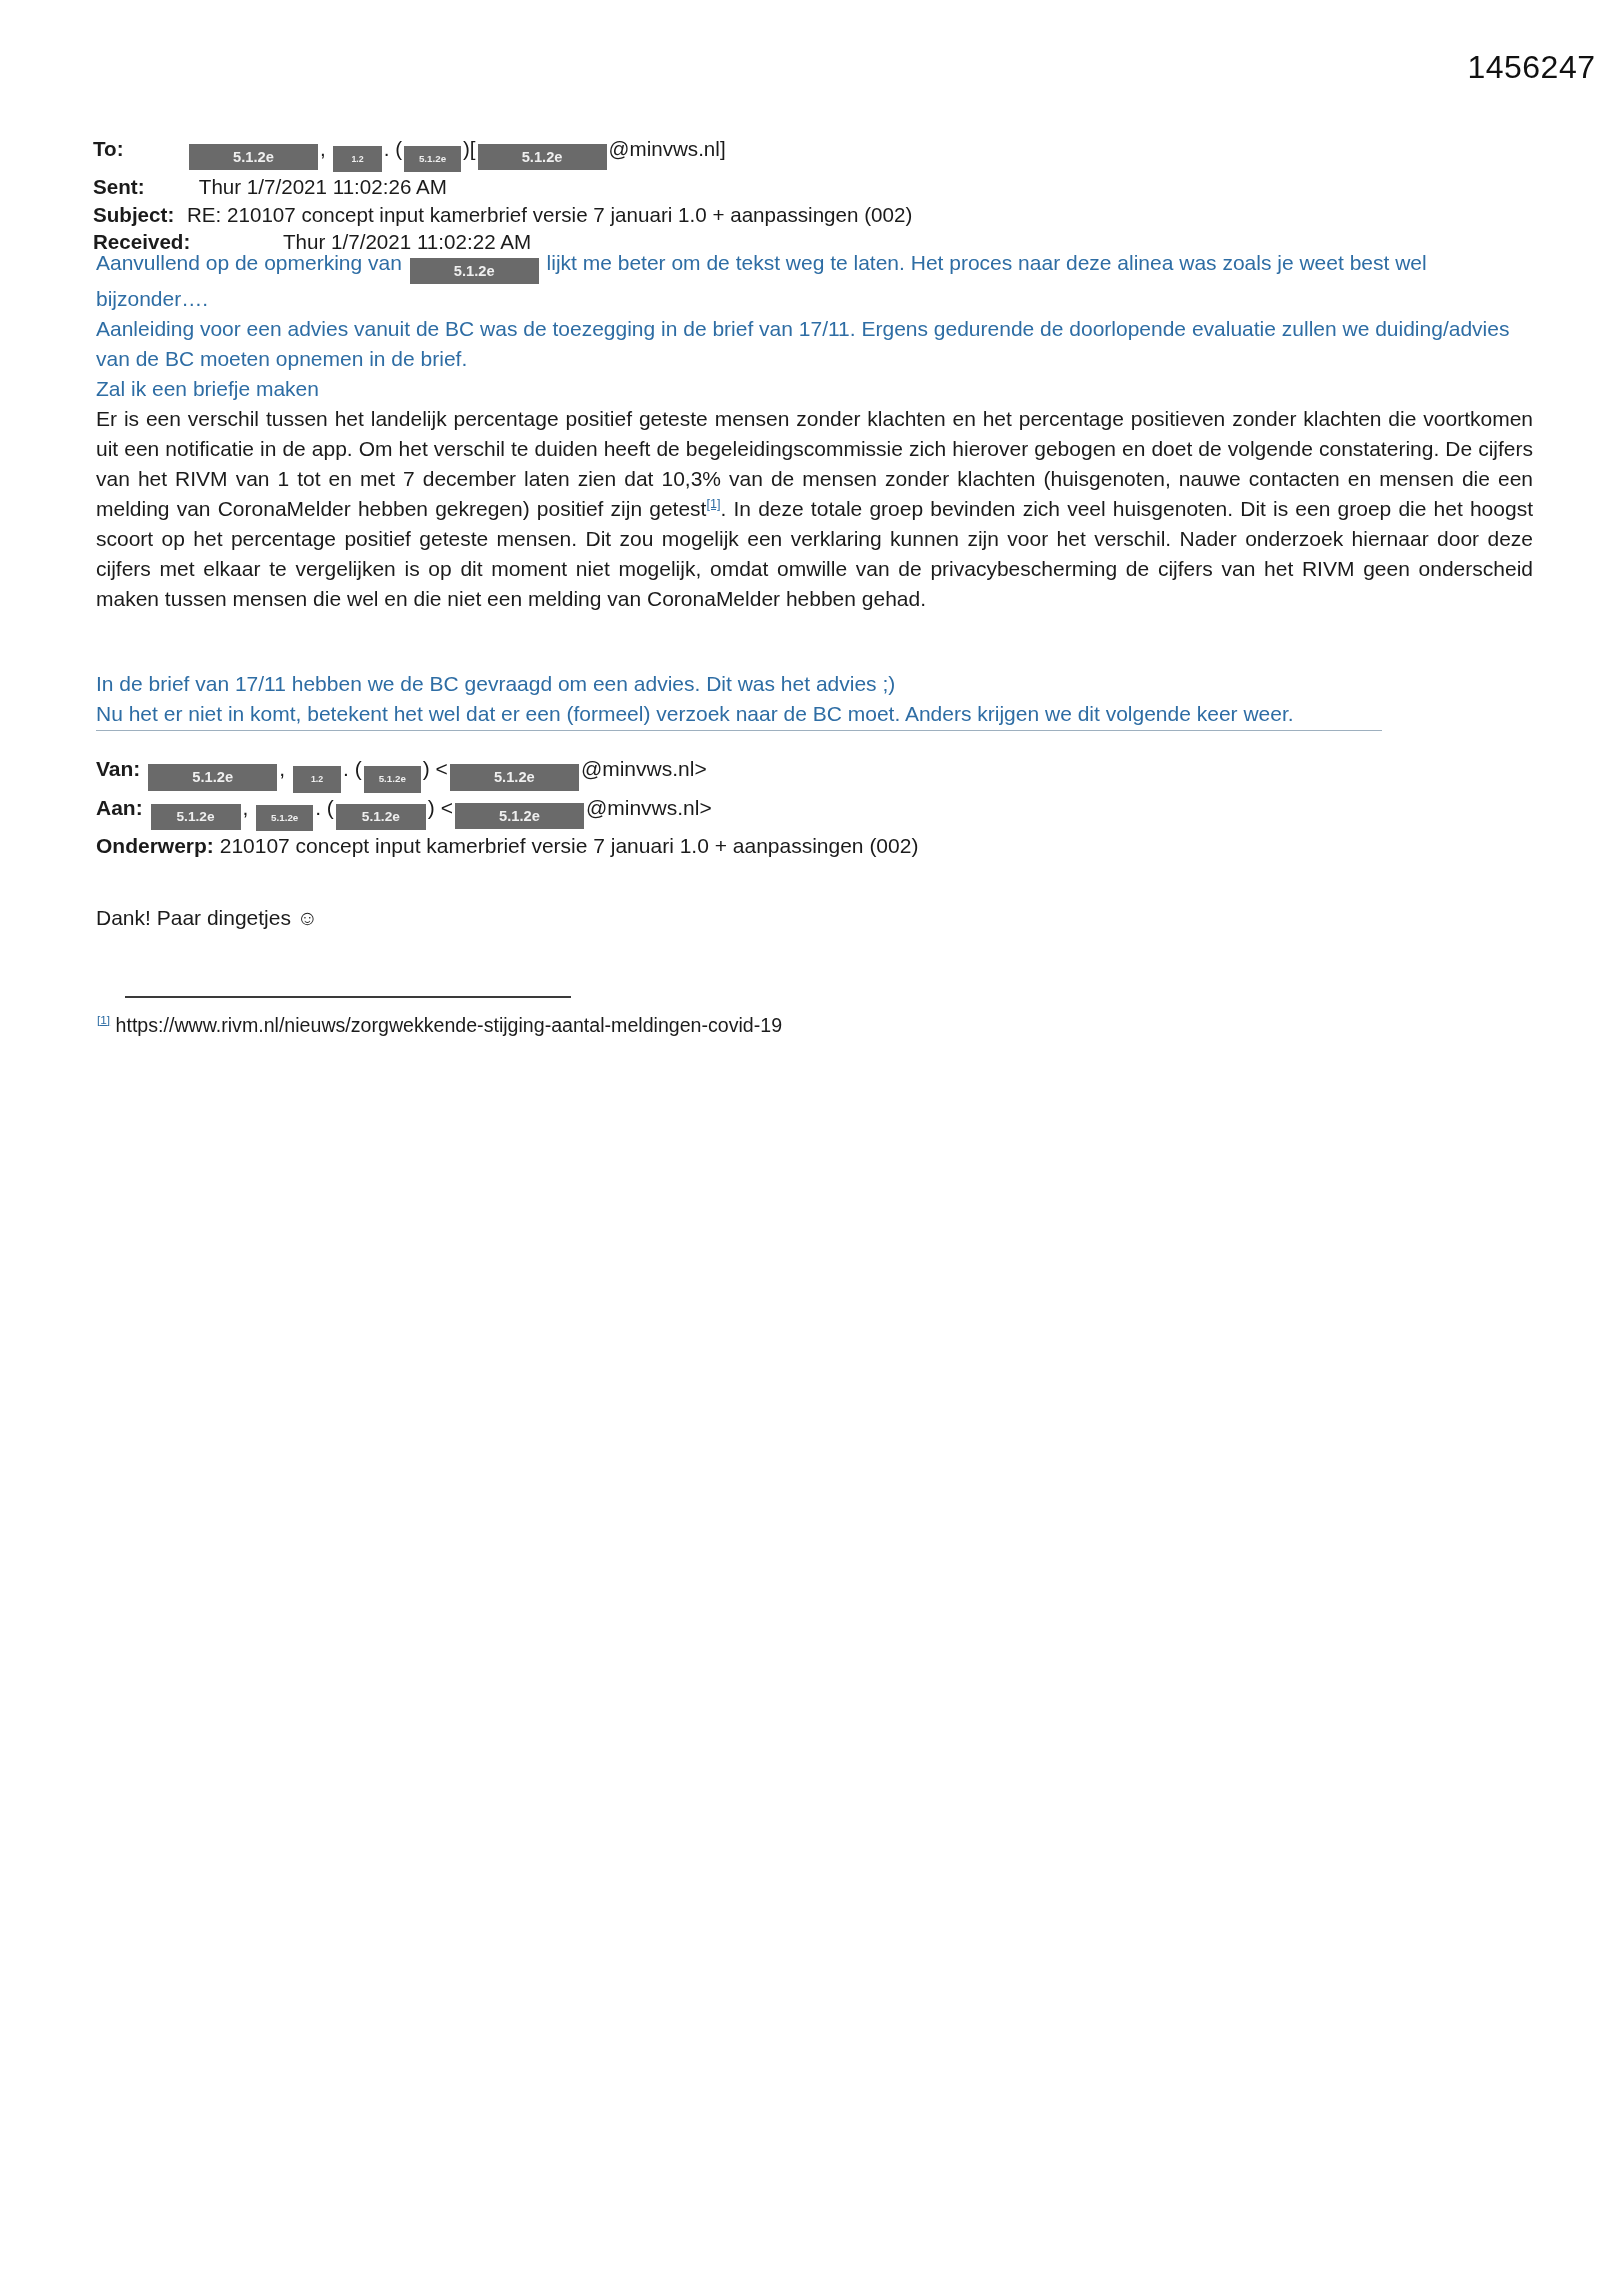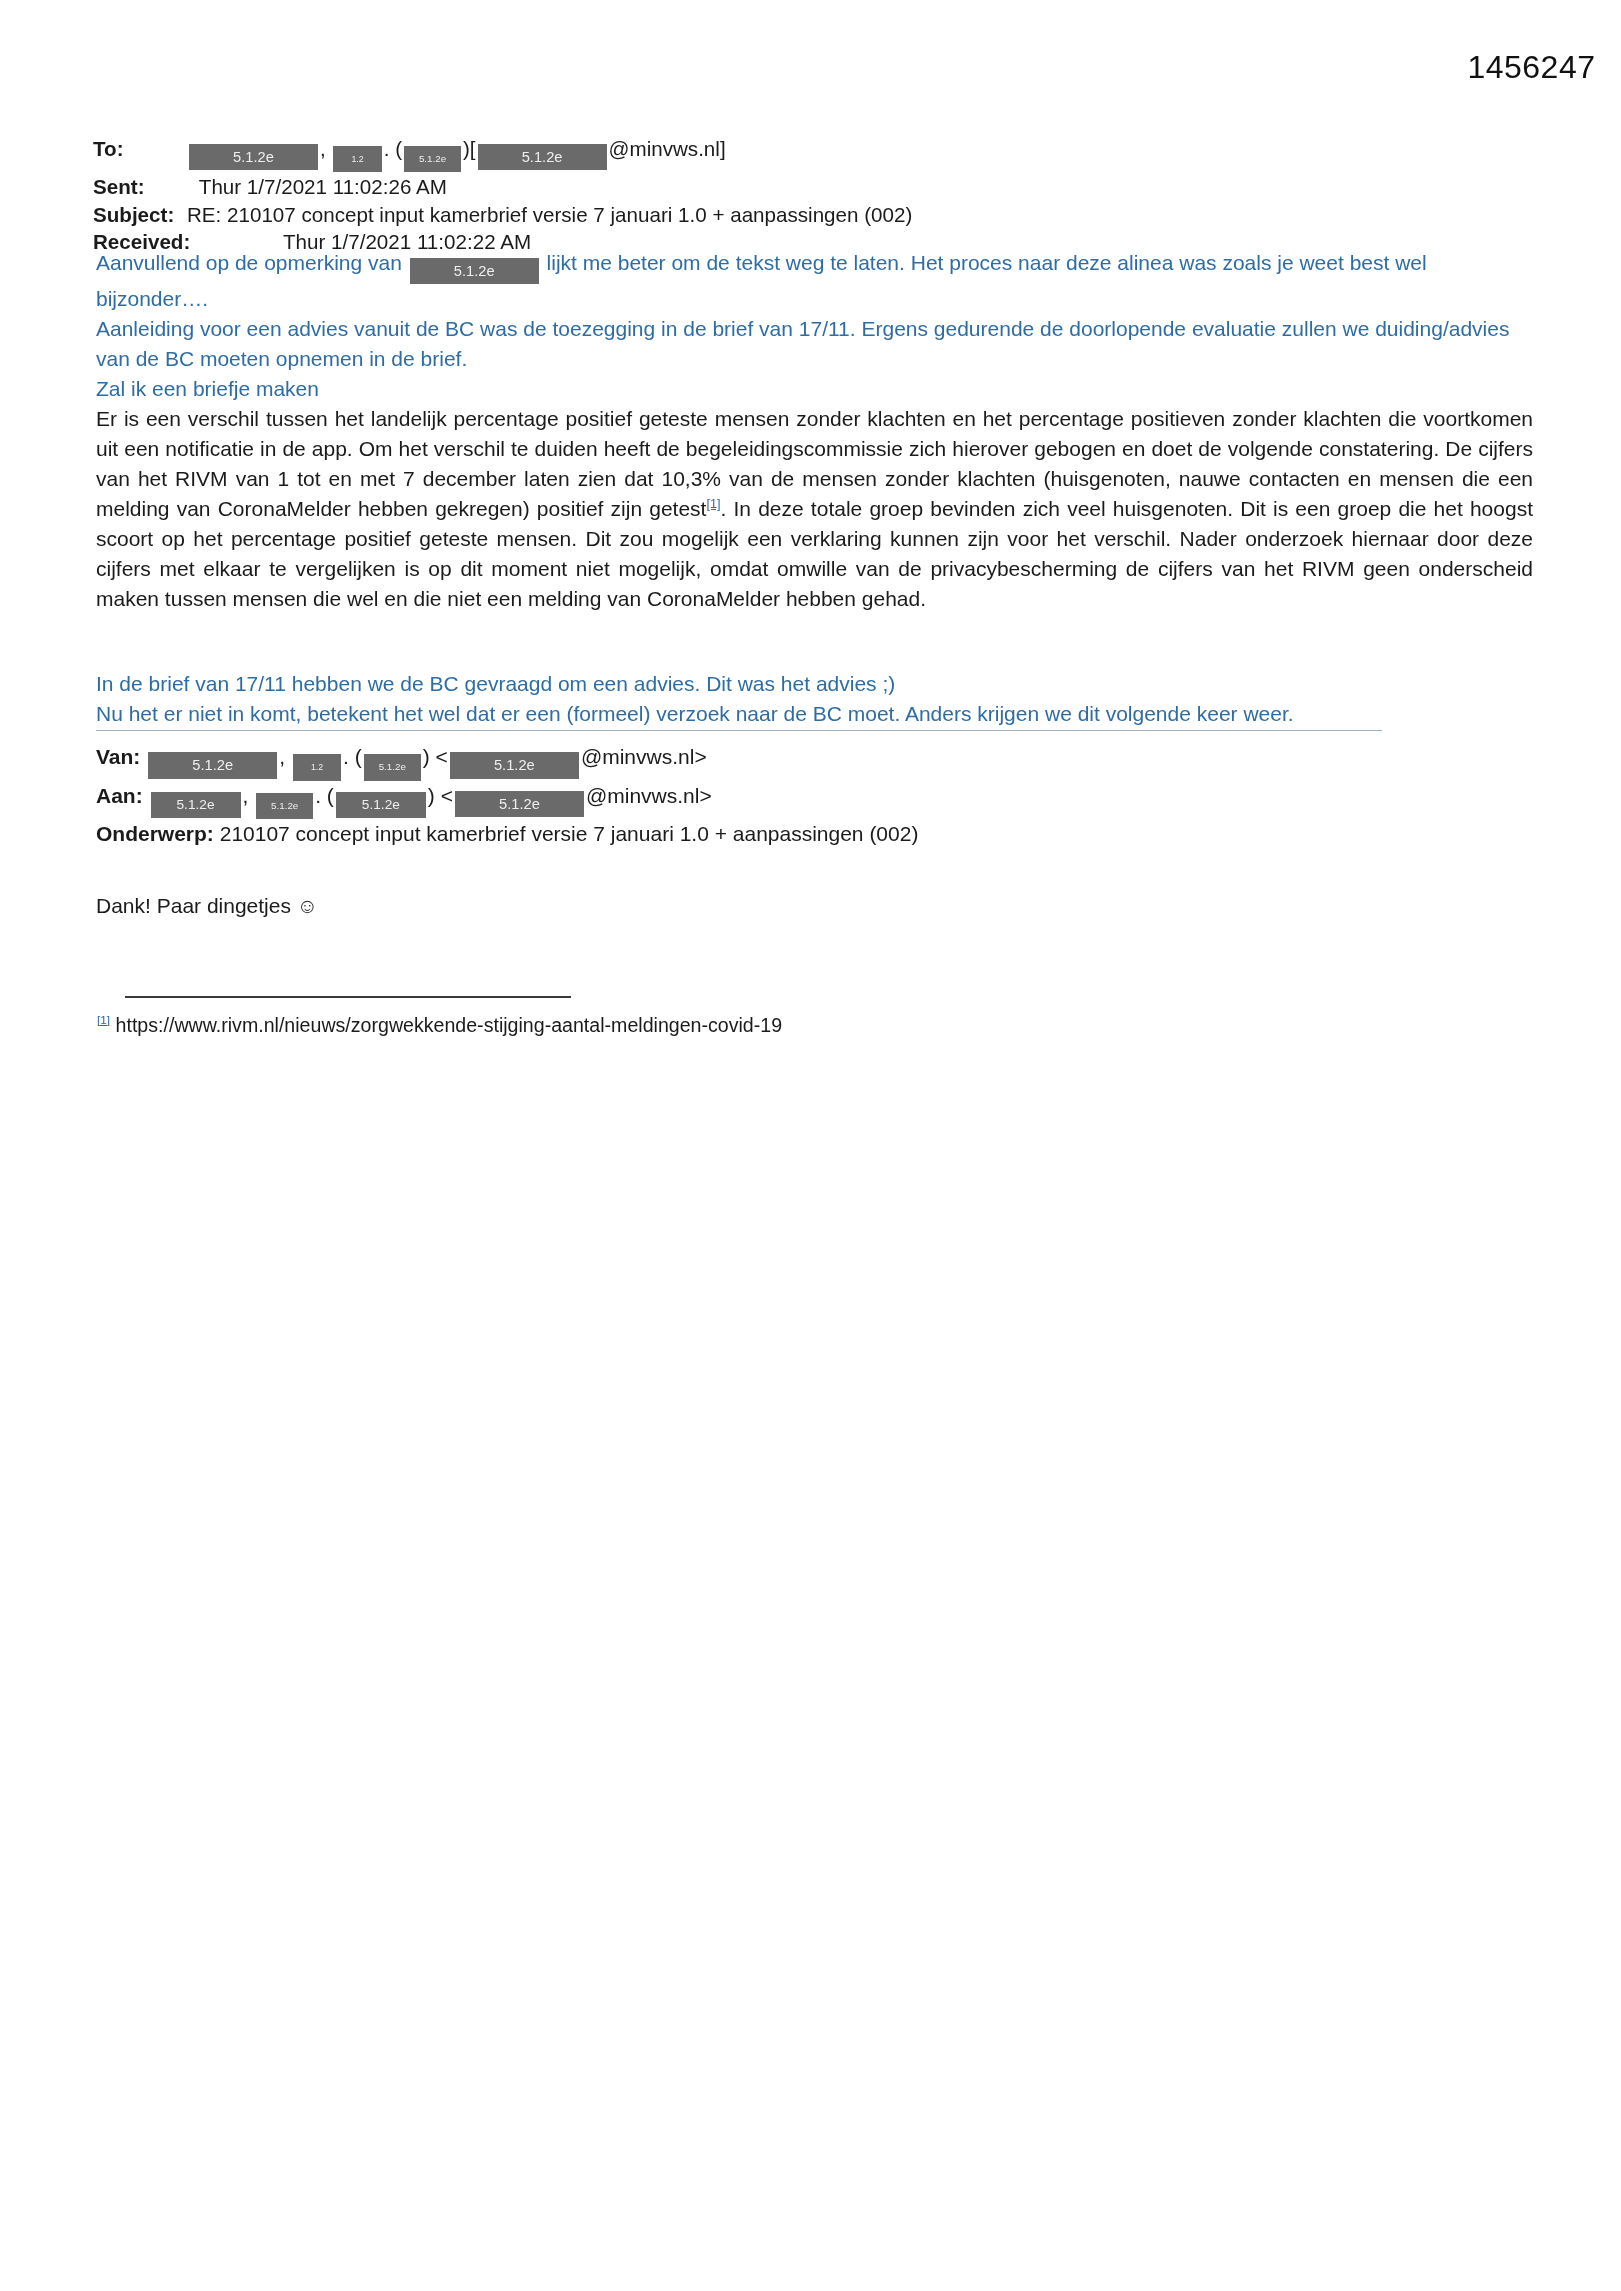--- a/index.html
+++ b/index.html
@@ -42,20 +42,21 @@
     display: inline-block;
     background: #6a6a6a;
     color: #efefef;
     text-align: center;
     height: 26.5px;
     line-height: 26.5px;
     vertical-align: -5.9px;
     margin: 0 2px;
     padding: 0 3.9px;
     box-sizing: border-box;
+    font-weight: bold;
   }
   .rd-wide  { min-width: 129px; font-size: 14.7px; }
   .rd-med   { min-width: 90px;  font-size: 13.7px; }
   .rd-small { min-width: 57px;  font-size: 9.8px; }
   .rd-tiny  { min-width: 19.6px;  font-size: 8.8px; padding: 0 18px; }
 
   
   .email-body {
     position: absolute;
     top: 248px;
@@ -74,21 +75,21 @@
     padding-bottom: 1px;
   }
   sup.footref {
     color: #2e6da4;
     text-decoration: underline;
     font-size: 12.7px;
     line-height: 0;
   }
 
   
-  .quoted-header { margin-top: 11px; color: #1b1b1b; }
+  .quoted-header { margin-top: 23px; color: #1b1b1b; }
   .qrow { min-height: 30px; }
   .qlabel { font-weight: bold; }
 
   .closing { margin-top: 42px; color: #1b1b1b; }
 
   
   .footnote-rule {
     position: absolute;
     top: 996px;
     left: 125px;

